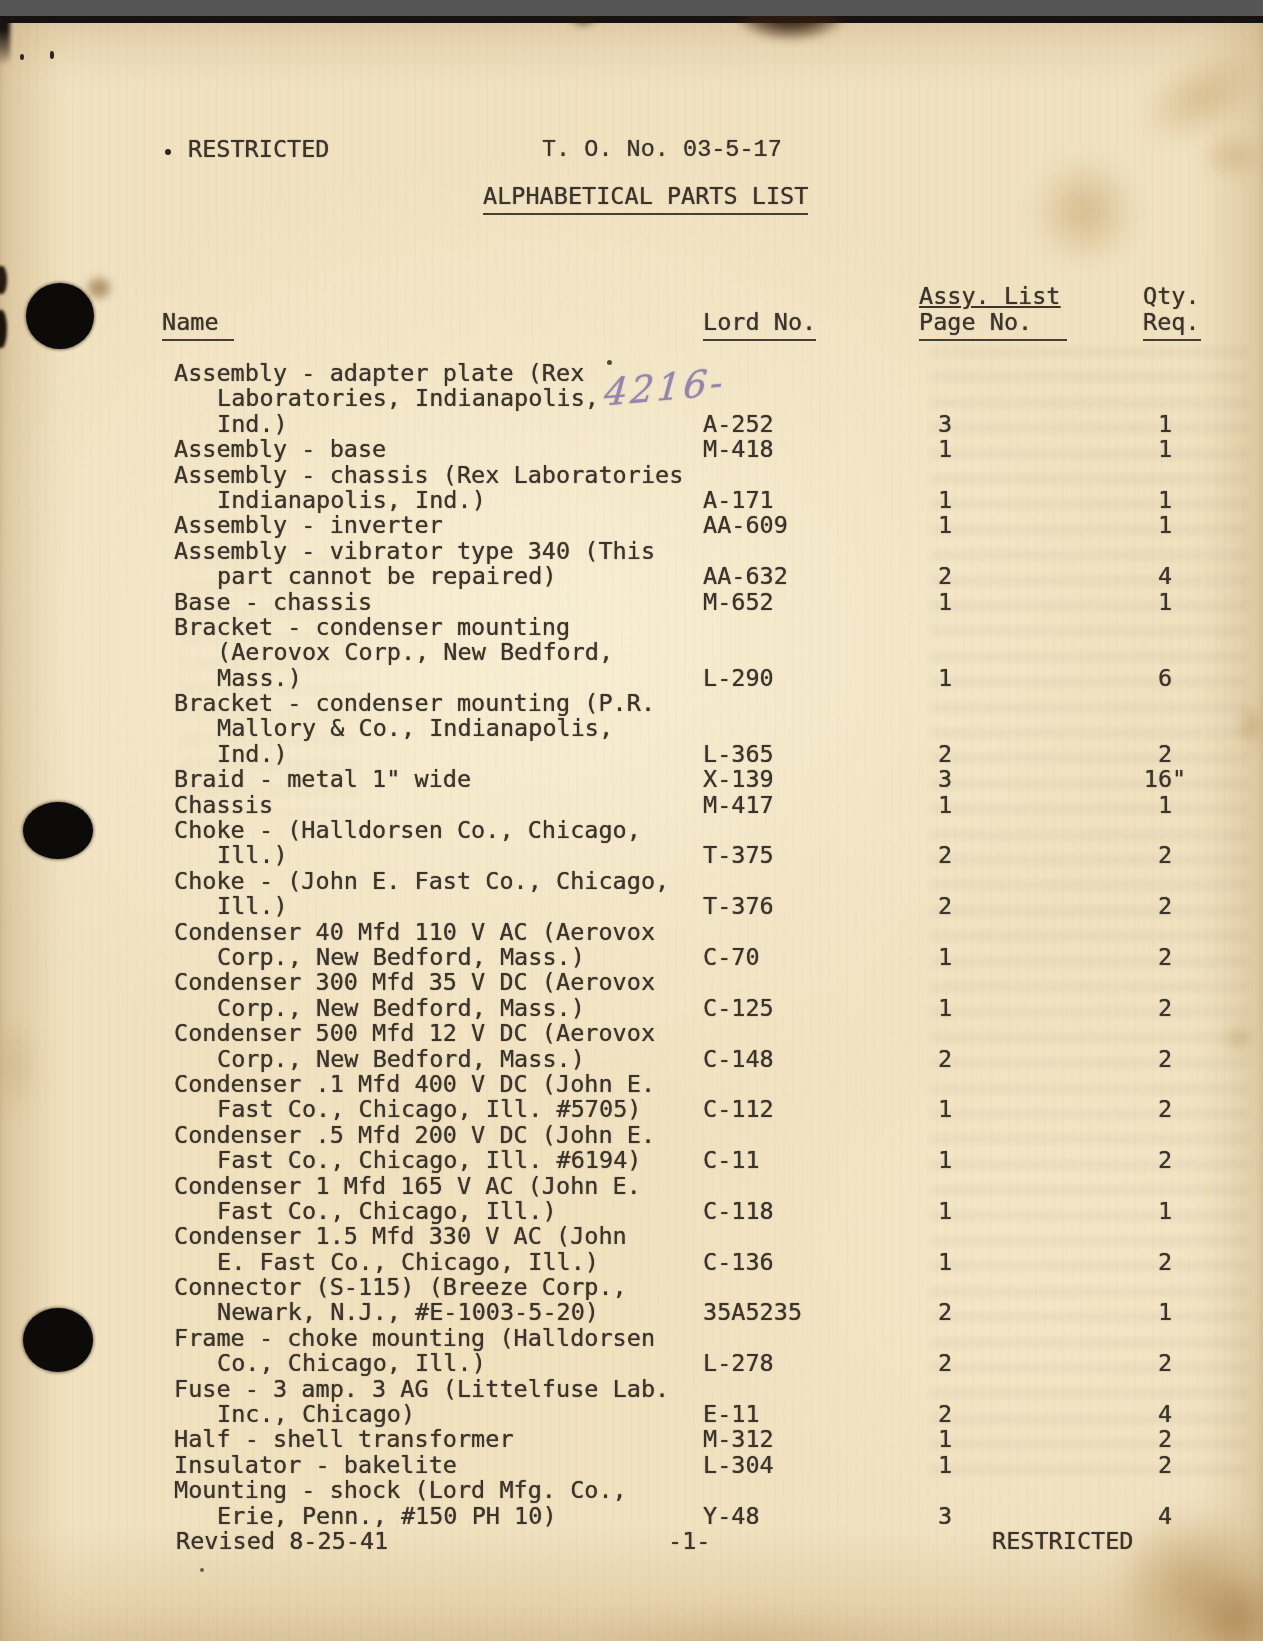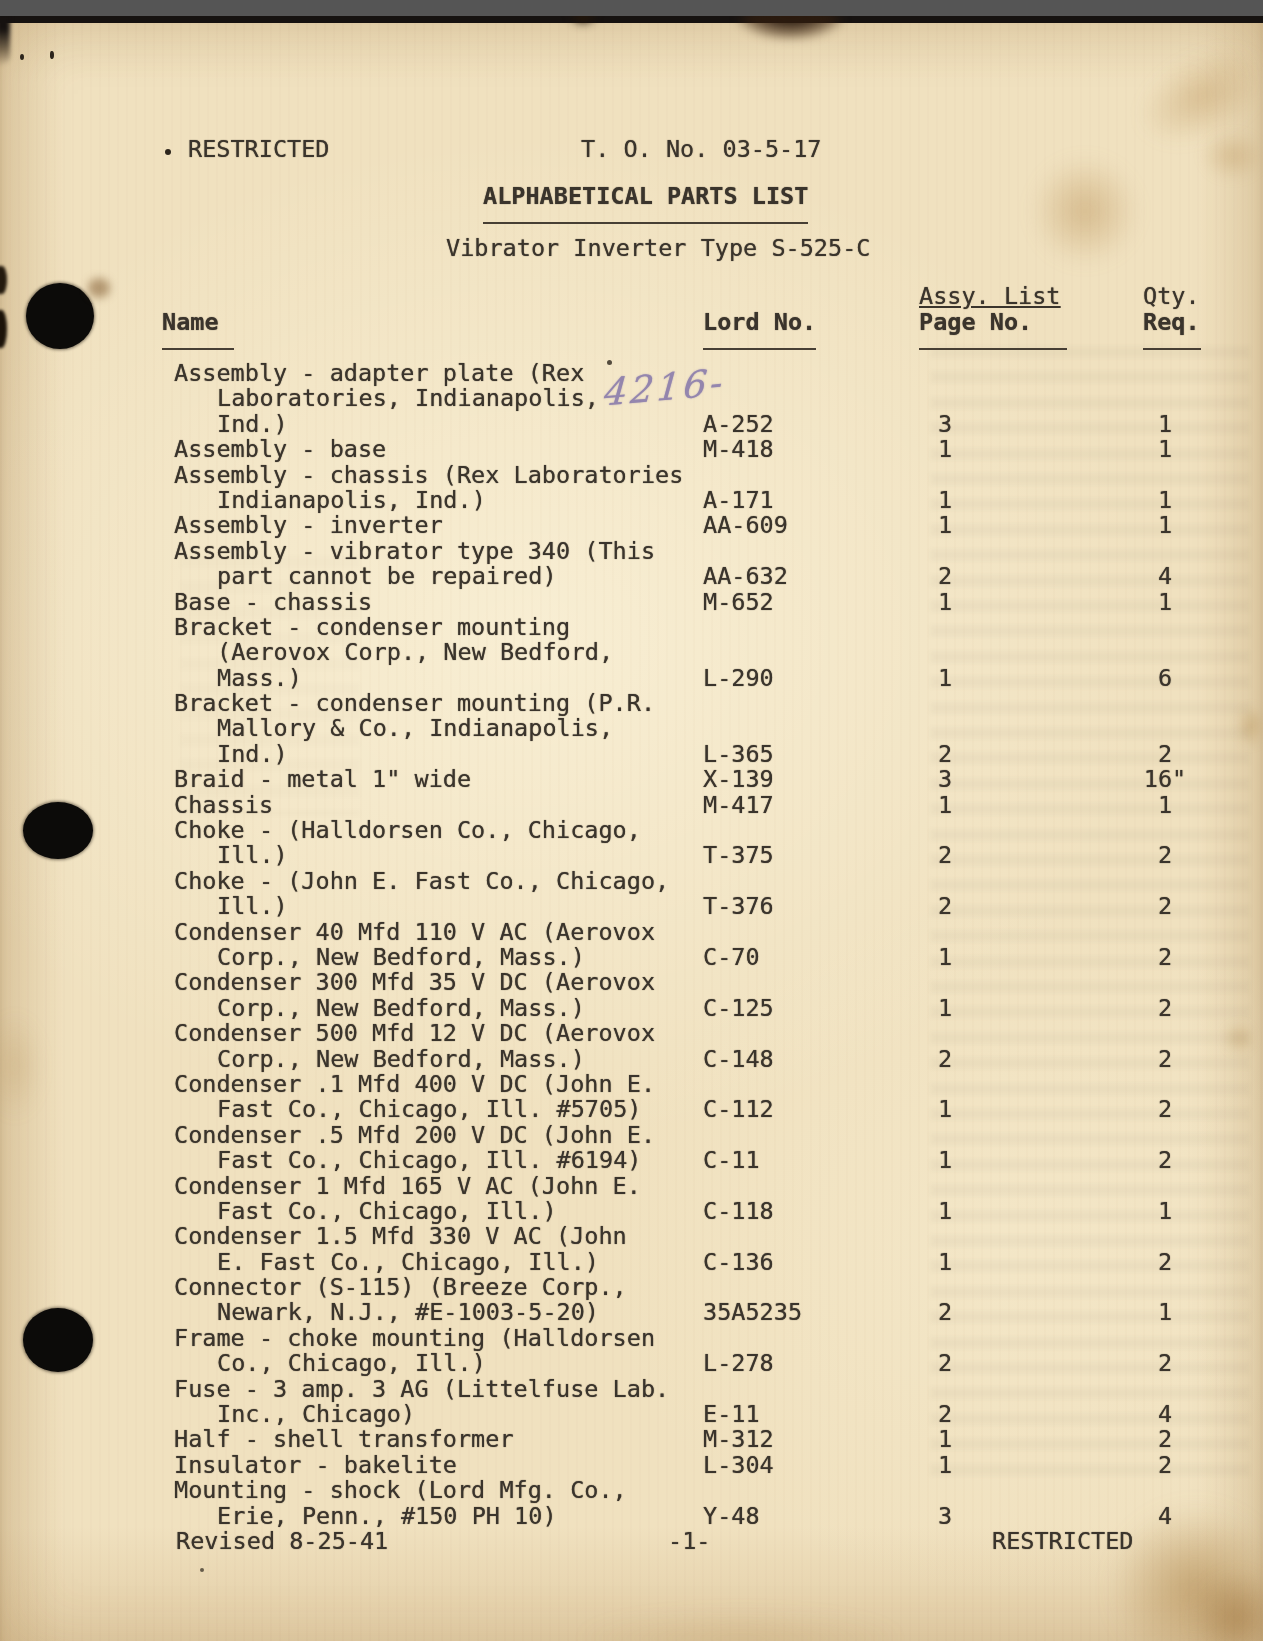--- a/index.html
+++ b/index.html
@@ -21,21 +21,21 @@
   .striations{
     position:absolute;inset:0;pointer-events:none;
     background:repeating-linear-gradient(90deg, rgba(120,90,50,0.035) 0 2px, transparent 2px 9px);
     mix-blend-mode:multiply;opacity:.55;
   }
   .t{
     font-size:23.5px;line-height:25.4px;white-space:pre;
     text-shadow:0 0 1.1px rgba(52,44,34,0.8);
   }
   .abs{position:absolute;}
-  .u{border-bottom:2.5px solid rgba(56,49,40,0.92);padding-bottom:13px;display:inline-block;font-weight:bold;}
+  .u{border-bottom:2.5px solid rgba(56,49,40,0.92);padding-bottom:4px;display:inline-block;}
   
   #rows{position:absolute;left:0;top:345px;width:1084px;}
   .line{position:relative;height:25.4px;}
   .nm{position:absolute;left:174px;top:0;}
   .nm.ind{left:217px;}
   .pt{position:absolute;left:703px;top:0;}
   .pg{position:absolute;left:915px;top:0;width:60px;text-align:center;}
   .qt{position:absolute;left:1134px;top:0;width:62px;text-align:center;}
   
   .topedge{position:absolute;top:0;left:0;width:1263px;height:7px;background:#161210;}
@@ -86,23 +86,22 @@
   <div class="ghost" style="left:930px;top:330px;width:320px;height:1130px;"></div>
   <div class="ghost" style="left:180px;top:540px;width:180px;height:260px;opacity:.25;"></div>
 
   <div class="speck" style="left:20px;top:38px;width:4px;height:6px;"></div>
   <div class="speck" style="left:50px;top:35px;width:4px;height:8px;border-radius:40% 60% 60% 40%;"></div>
   <div class="speck" style="left:165px;top:133px;width:6px;height:6px;"></div>
   <div class="speck" style="left:607px;top:344px;width:5px;height:5px;opacity:.8;"></div>
   <div class="speck" style="left:200px;top:1552px;width:4px;height:4px;opacity:.7;"></div>
 
   <div class="t abs" style="left:188px;top:121px;">RESTRICTED</div>
-  <div class="t abs" style="left:581px;top:121px;">T. O. No. 03-5-17</div>
+  <div class="t abs" style="left:542px;top:121px;font-family:Liberation Mono, monospace;">T. O. No. 03-5-17</div>
   <div class="abs" style="left:483px;top:168px;"><span class="t u">ALPHABETICAL PARTS LIST</span></div>
-  <div class="t abs" style="left:446px;top:220px;">Vibrator Inverter Type S-525-C</div>
 
   <div class="t abs" style="left:919px;top:268px;text-decoration:underline;">Assy. List</div>
   <div class="t abs" style="left:1143px;top:268px;">Qty.</div>
   <div class="abs" style="left:162px;top:294px;"><span class="t u" style="width:72px;">Name</span></div>
   <div class="abs" style="left:703px;top:294px;"><span class="t u">Lord No.</span></div>
   <div class="abs" style="left:919px;top:294px;"><span class="t u" style="width:148px;">Page No.</span></div>
   <div class="abs" style="left:1143px;top:294px;"><span class="t u" style="width:58px;">Req.</span></div>
 
   <div id="rows" class="t"><div class="line"><span class="nm">Assembly - adapter plate (Rex</span></div><div class="line"><span class="nm ind">Laboratories, Indianapolis,</span></div><div class="line"><span class="nm ind">Ind.)</span><span class="pt">A-252</span><span class="pg">3</span><span class="qt">1</span></div><div class="line"><span class="nm">Assembly - base</span><span class="pt">M-418</span><span class="pg">1</span><span class="qt">1</span></div><div class="line"><span class="nm">Assembly - chassis (Rex Laboratories</span></div><div class="line"><span class="nm ind">Indianapolis, Ind.)</span><span class="pt">A-171</span><span class="pg">1</span><span class="qt">1</span></div><div class="line"><span class="nm">Assembly - inverter</span><span class="pt">AA-609</span><span class="pg">1</span><span class="qt">1</span></div><div class="line"><span class="nm">Assembly - vibrator type 340 (This</span></div><div class="line"><span class="nm ind">part cannot be repaired)</span><span class="pt">AA-632</span><span class="pg">2</span><span class="qt">4</span></div><div class="line"><span class="nm">Base - chassis</span><span class="pt">M-652</span><span class="pg">1</span><span class="qt">1</span></div><div class="line"><span class="nm">Bracket - condenser mounting</span></div><div class="line"><span class="nm ind">(Aerovox Corp., New Bedford,</span></div><div class="line"><span class="nm ind">Mass.)</span><span class="pt">L-290</span><span class="pg">1</span><span class="qt">6</span></div><div class="line"><span class="nm">Bracket - condenser mounting (P.R.</span></div><div class="line"><span class="nm ind">Mallory &amp; Co., Indianapolis,</span></div><div class="line"><span class="nm ind">Ind.)</span><span class="pt">L-365</span><span class="pg">2</span><span class="qt">2</span></div><div class="line"><span class="nm">Braid - metal 1" wide</span><span class="pt">X-139</span><span class="pg">3</span><span class="qt">16"</span></div><div class="line"><span class="nm">Chassis</span><span class="pt">M-417</span><span class="pg">1</span><span class="qt">1</span></div><div class="line"><span class="nm">Choke - (Halldorsen Co., Chicago,</span></div><div class="line"><span class="nm ind">Ill.)</span><span class="pt">T-375</span><span class="pg">2</span><span class="qt">2</span></div><div class="line"><span class="nm">Choke - (John E. Fast Co., Chicago,</span></div><div class="line"><span class="nm ind">Ill.)</span><span class="pt">T-376</span><span class="pg">2</span><span class="qt">2</span></div><div class="line"><span class="nm">Condenser 40 Mfd 110 V AC (Aerovox</span></div><div class="line"><span class="nm ind">Corp., New Bedford, Mass.)</span><span class="pt">C-70</span><span class="pg">1</span><span class="qt">2</span></div><div class="line"><span class="nm">Condenser 300 Mfd 35 V DC (Aerovox</span></div><div class="line"><span class="nm ind">Corp., New Bedford, Mass.)</span><span class="pt">C-125</span><span class="pg">1</span><span class="qt">2</span></div><div class="line"><span class="nm">Condenser 500 Mfd 12 V DC (Aerovox</span></div><div class="line"><span class="nm ind">Corp., New Bedford, Mass.)</span><span class="pt">C-148</span><span class="pg">2</span><span class="qt">2</span></div><div class="line"><span class="nm">Condenser .1 Mfd 400 V DC (John E.</span></div><div class="line"><span class="nm ind">Fast Co., Chicago, Ill. #5705)</span><span class="pt">C-112</span><span class="pg">1</span><span class="qt">2</span></div><div class="line"><span class="nm">Condenser .5 Mfd 200 V DC (John E.</span></div><div class="line"><span class="nm ind">Fast Co., Chicago, Ill. #6194)</span><span class="pt">C-11</span><span class="pg">1</span><span class="qt">2</span></div><div class="line"><span class="nm">Condenser 1 Mfd 165 V AC (John E.</span></div><div class="line"><span class="nm ind">Fast Co., Chicago, Ill.)</span><span class="pt">C-118</span><span class="pg">1</span><span class="qt">1</span></div><div class="line"><span class="nm">Condenser 1.5 Mfd 330 V AC (John</span></div><div class="line"><span class="nm ind">E. Fast Co., Chicago, Ill.)</span><span class="pt">C-136</span><span class="pg">1</span><span class="qt">2</span></div><div class="line"><span class="nm">Connector (S-115) (Breeze Corp.,</span></div><div class="line"><span class="nm ind">Newark, N.J., #E-1003-5-20)</span><span class="pt">35A5235</span><span class="pg">2</span><span class="qt">1</span></div><div class="line"><span class="nm">Frame - choke mounting (Halldorsen</span></div><div class="line"><span class="nm ind">Co., Chicago, Ill.)</span><span class="pt">L-278</span><span class="pg">2</span><span class="qt">2</span></div><div class="line"><span class="nm">Fuse - 3 amp. 3 AG (Littelfuse Lab.</span></div><div class="line"><span class="nm ind">Inc., Chicago)</span><span class="pt">E-11</span><span class="pg">2</span><span class="qt">4</span></div><div class="line"><span class="nm">Half - shell transformer</span><span class="pt">M-312</span><span class="pg">1</span><span class="qt">2</span></div><div class="line"><span class="nm">Insulator - bakelite</span><span class="pt">L-304</span><span class="pg">1</span><span class="qt">2</span></div><div class="line"><span class="nm">Mounting - shock (Lord Mfg. Co.,</span></div><div class="line"><span class="nm ind">Erie, Penn., #150 PH 10)</span><span class="pt">Y-48</span><span class="pg">3</span><span class="qt">4</span></div></div>
 

